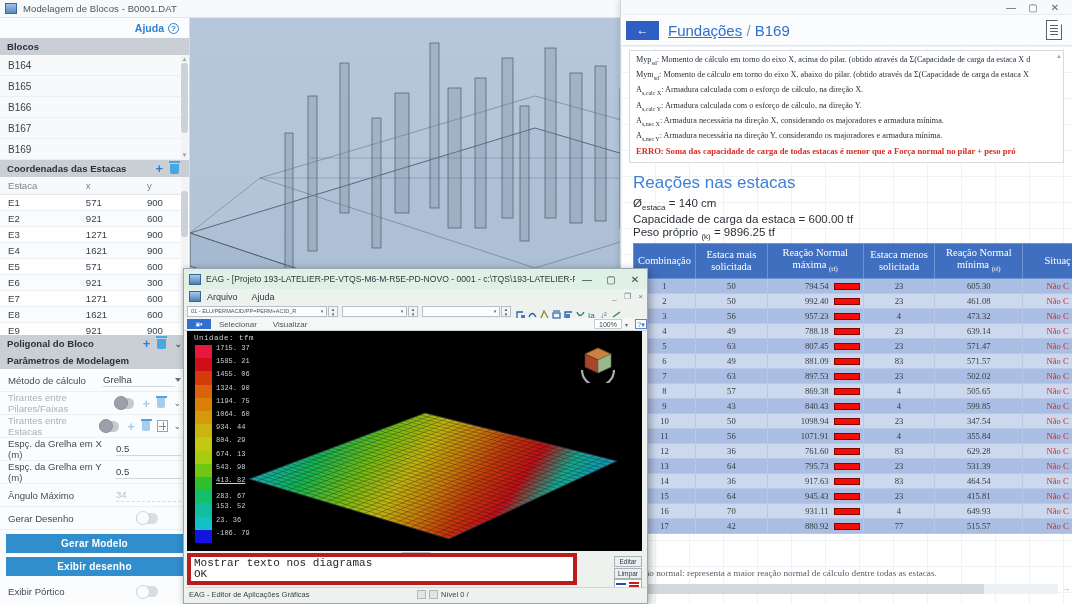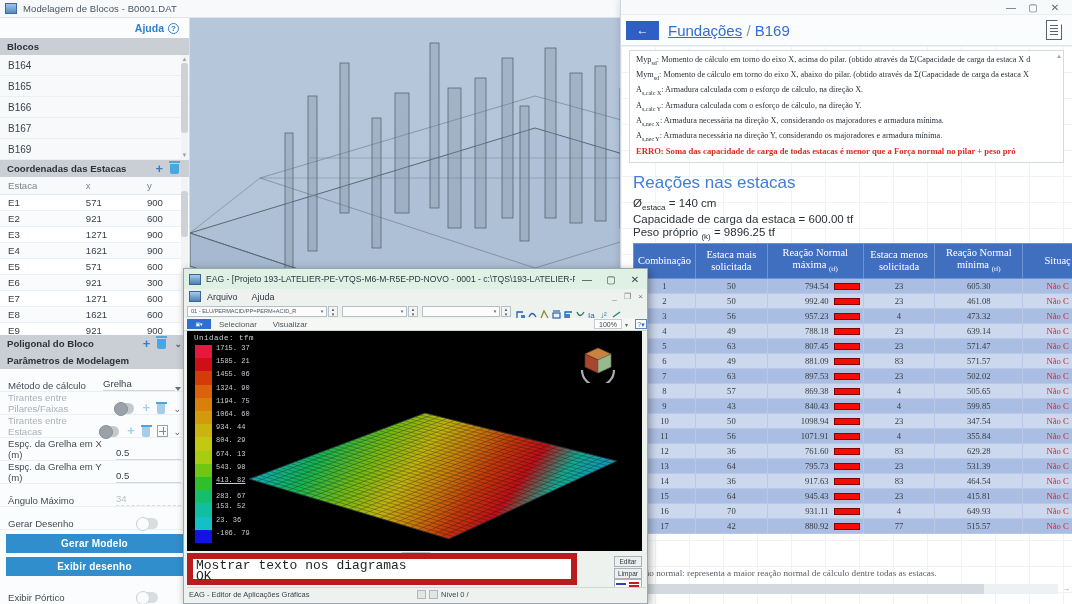--- a/index.html
+++ b/index.html
@@ -49,21 +49,21 @@
   .scroll-rail { position:absolute; right:1px; top:0; width:7px; bottom:0; background:#f1f3f5; }
   .scroll-rail .thumb { position:absolute; left:0; width:7px; background:#ccd2d8; border-radius:3px; }
   .scroll-arrow { position:absolute; right:1px; width:7px; height:7px; color:#9aa3ab; font-size:6px; text-align:center; line-height:7px; }
 
   .tbl { width:100%; border-collapse:collapse; font-size:9.6px; }
   .tbl th { background:#f7f9fa; color:#7c858e; font-weight:normal; text-align:left;
     padding:3px 0 3px 8px; border-bottom:1px solid #e3e7ea; }
   .tbl td { padding:2px 0 2px 8px; color:#39414a; border-bottom:1px solid #edf0f2; background:#fff; }
   .tbl tr:nth-child(even) td { background:#fafbfc; }
 
-  .param-row { height:23px; display:flex; align-items:flex-end; padding:0 8px; font-size:9.6px; color:#434b54;
+  .param-row { height:23px; display:flex; align-items:center; padding:0 8px; font-size:9.6px; color:#434b54;
     border-bottom:1px solid #edf0f2; background:#fbfcfd; }
   .param-row .lbl { width:95px; }
   .param-row.dim .lbl { color:#a9b1b8; }
   .param-row .val { flex:1; color:#39414a; border-bottom:1px solid #cfd6dc; padding-bottom:1px; }
   .param-row .val.placeholder { color:#b9c0c6; border-bottom:1px dashed #d7dde2; }
   .caret-dn { width:0;height:0;border-left:3px solid transparent;border-right:3px solid transparent;border-top:4px solid #6b747d; }
 
   .toggle { width:22px; height:11px; border-radius:6px; background:#d9dde1; position:relative; }
   .toggle .knob { position:absolute; left:0; top:-1.5px; width:14px; height:14px; border-radius:50%;
     background:#fafbfc; border:1px solid #cdd3d8; }
@@ -162,21 +162,21 @@
   #eag-tabs .zoom { margin-left:auto; display:flex; align-items:center; }
   #eag-tabs .zoom .zv { font-size:7px; color:#3a444d; border:1px solid #c3ccd2; background:#fff; padding:0 4px; height:10px; line-height:10px;}
   #eag-tabs .zoom .zh { width:12px; height:10px; border:1px solid #5b86c9; color:#2f6fd0; font-size:7px; text-align:center;
     line-height:9px; margin-left:4px; background:#fff; }
   #eag-canvas { position:absolute; left:3px; top:62px; width:455px; height:220px; background:#000; overflow:hidden; }
   .units { position:absolute; left:7px; top:3px; font-family:"Liberation Mono", monospace; font-size:7.5px; color:#cfd4d8; letter-spacing:.5px; }
   .lg-swatch { position:absolute; left:8px; width:17px; }
   .lg-txt { position:absolute; left:29px; font-family:"Liberation Mono", monospace; font-size:7px; color:#c9ced3; }
   .eag-cube { position:absolute; right:24px; top:12px; width:40px; height:40px; }
   #eag-console { position:absolute; left:3px; bottom:18px; width:390px; height:32px; background:#fff;
-    border:6px solid #b91c1c; font-family:"Liberation Mono", monospace; font-size:13px; color:#1d2227; padding:1px 3px; line-height:11px; }
+    border:4px solid #b91c1c; font-family:"Liberation Mono", monospace; font-size:11px; color:#1d2227; padding:1px 3px; line-height:11px; }
   .sidebtn { position:absolute; right:5px; width:28px; height:11px; background:#eceeef; border:1px solid #a9b2b9;
     font-size:6.5px; color:#2e3840; text-align:center; line-height:10px; }
   #eag-status { position:absolute; left:3px; bottom:3px; width:459px; height:13px; background:#eef2ef;
     border-top:1px solid #cfd8d2; display:flex; align-items:center; font-size:7.5px; color:#3a444d; }
   #eag-status .s1 { width:230px; padding-left:2px; }
   #eag-status .sq { width:9px; height:9px; background:#e2e6e3; border:1px solid #b0b8bd; margin-right:3px; }
   .grip { position:absolute; left:50%; transform:translateX(-50%); top:283px; width:30px; height:3px;
     background:#b9c1c7; border-radius:2px; }
 </style>
 </head>

